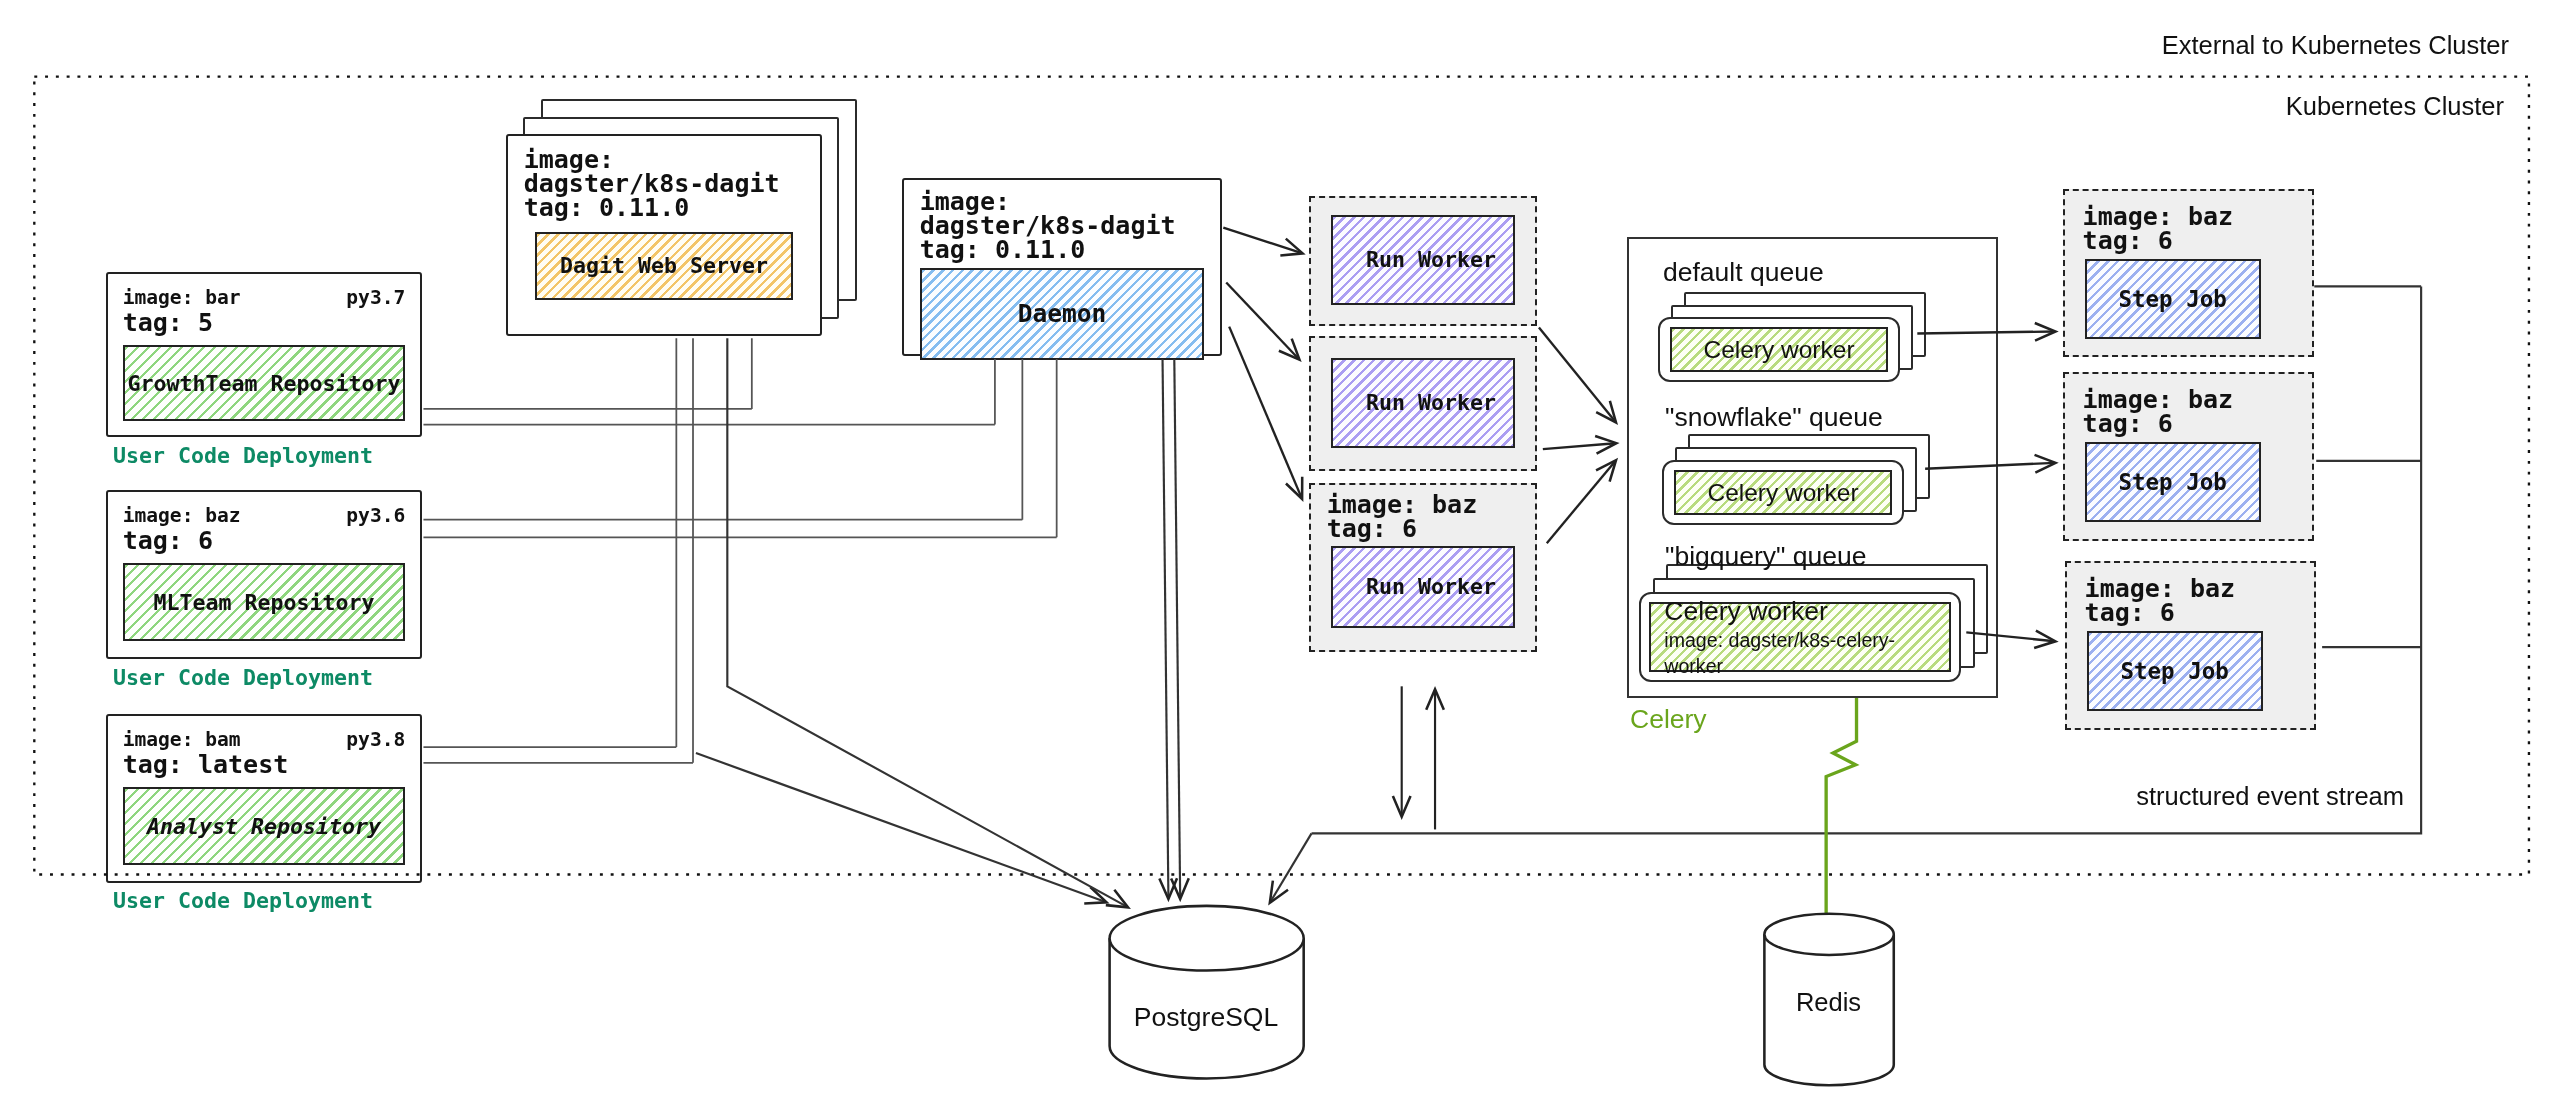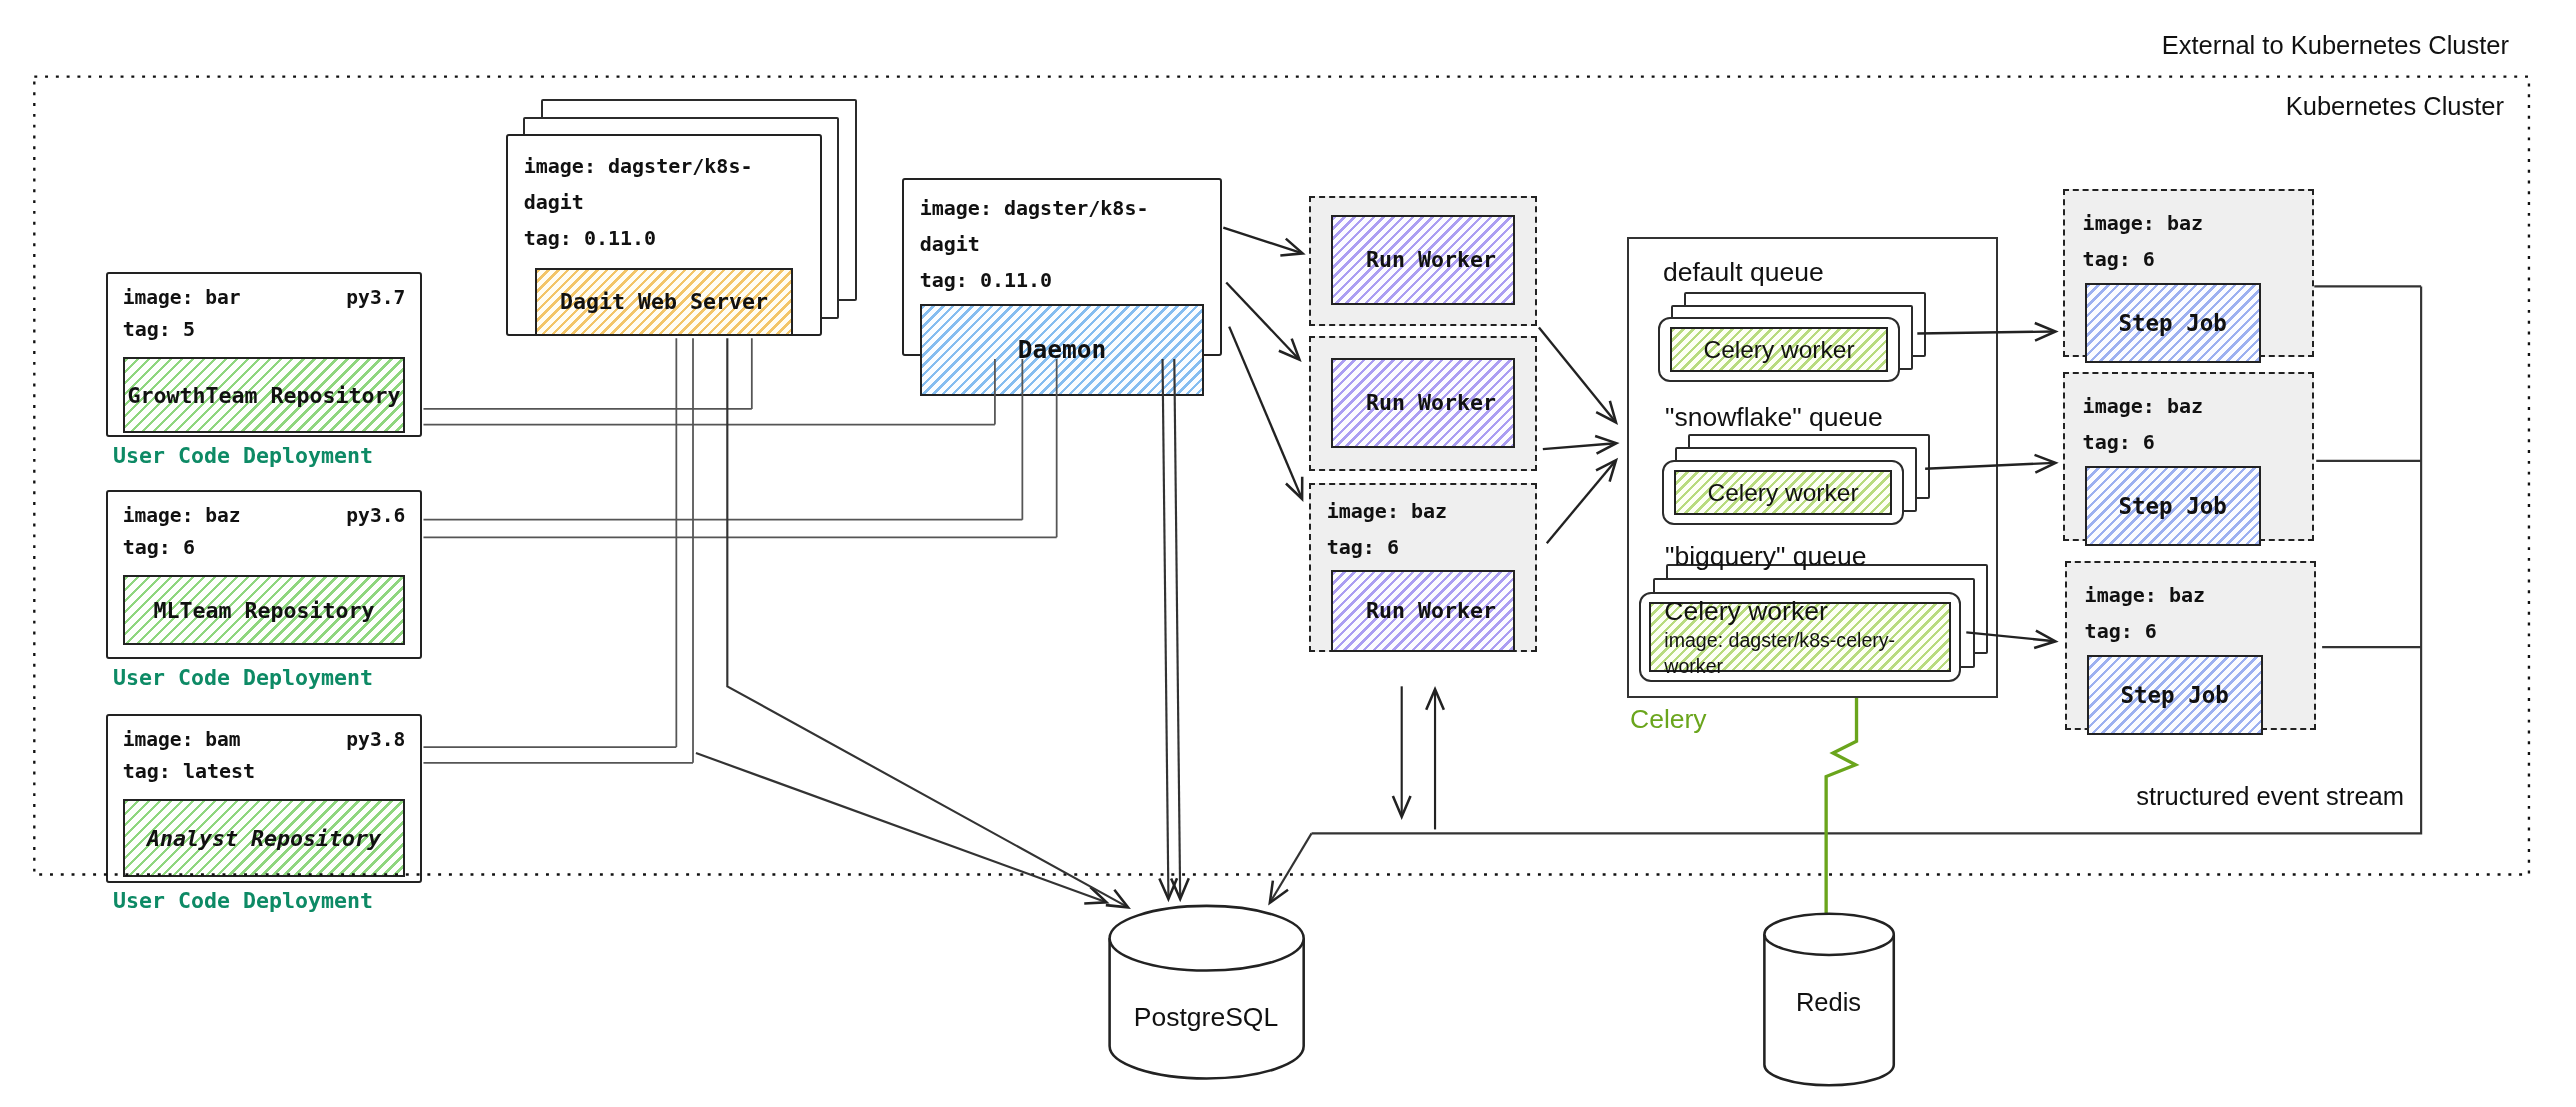--- a/index.html
+++ b/index.html
@@ -9,21 +9,21 @@
   .mono{font-family:"DejaVu Sans Mono",monospace;font-weight:bold;}
   .sans{font-family:"Liberation Sans",sans-serif;}
 
   svg.wires{position:absolute;left:0;top:0;z-index:5;pointer-events:none;}
 
   
   .node{position:absolute;background:#fff;border:2.5px solid #222;border-radius:2.9px;
         box-sizing:border-box;z-index:2;}
   .pad{padding:9.8px 14.7px;}
   .hdr{display:flex;justify-content:space-between;font-size:19.6px;line-height:27.4px;}
-  .hline{font-size:20px;line-height:36px;}
+  .hline{font-size:25px;line-height:24px;}
 
   
   .hatch{border:2.5px solid #222;display:flex;flex-direction:column;align-items:center;
          justify-content:center;box-sizing:border-box;}
   .hatch-green {background:repeating-linear-gradient(135deg,var(--repo-hatch,#8ed67e) 0 2.5px,#fdfffc 2.5px 7.8px);}
   .hatch-orange{background:repeating-linear-gradient(135deg,var(--dagit-hatch,#f3c568) 0 2.5px,#fffdf4 2.5px 6.9px);}
   .hatch-blue  {background:repeating-linear-gradient(135deg,var(--daemon-hatch,#85bdf0) 0 2.5px,#fbfdff 2.5px 6.9px);}
   .hatch-purple{background:repeating-linear-gradient(135deg,var(--run-worker-hatch,#ab9df2) 0 2.5px,#fcfbff 2.5px 6.9px);padding-left:16px;}
   .hatch-step  {background:repeating-linear-gradient(135deg,var(--step-job-hatch,#9cb0f0) 0 2.5px,#fbfcff 2.5px 6.9px);}
   .hatch-cel   {background:repeating-linear-gradient(135deg,var(--celery-worker-hatch,#b8db7e) 0 2.5px,#fdfff5 2.5px 6.9px);}
@@ -66,21 +66,21 @@
     <div class="hatch hatch-green mono" style="margin-top:9.8px;height:76px;font-size:21.6px;">GrowthTeam Repository</div>
   </div>
   <div class="dep-cap" style="left:113px;top:443px;">User Code Deployment</div>
 
   <div class="node pad" style="left:106px;top:490px;width:316px;height:169px;">
     <div class="hdr mono">
       <span>image: baz</span>
       <span>py3.6</span>
     </div>
     <div class="hline mono">tag: 6</div>
-    <div class="hatch hatch-green mono" style="margin-top:9.8px;height:70px;font-size:21.6px;">MLTeam Repository</div>
+    <div class="hatch hatch-green mono" style="margin-top:9.8px;height:78px;font-size:21.6px;">MLTeam Repository</div>
   </div>
   <div class="dep-cap" style="left:113px;top:665px;">User Code Deployment</div>
 
   <div class="node pad" style="left:106px;top:714px;width:316px;height:169px;">
     <div class="hdr mono">
       <span>image: bam</span>
       <span>py3.8</span>
     </div>
     <div class="hline mono">tag: latest</div>
     <div class="hatch hatch-green mono" style="margin-top:9.8px;height:78px;font-size:21.6px;font-style:italic;">Analyst Repository</div>

